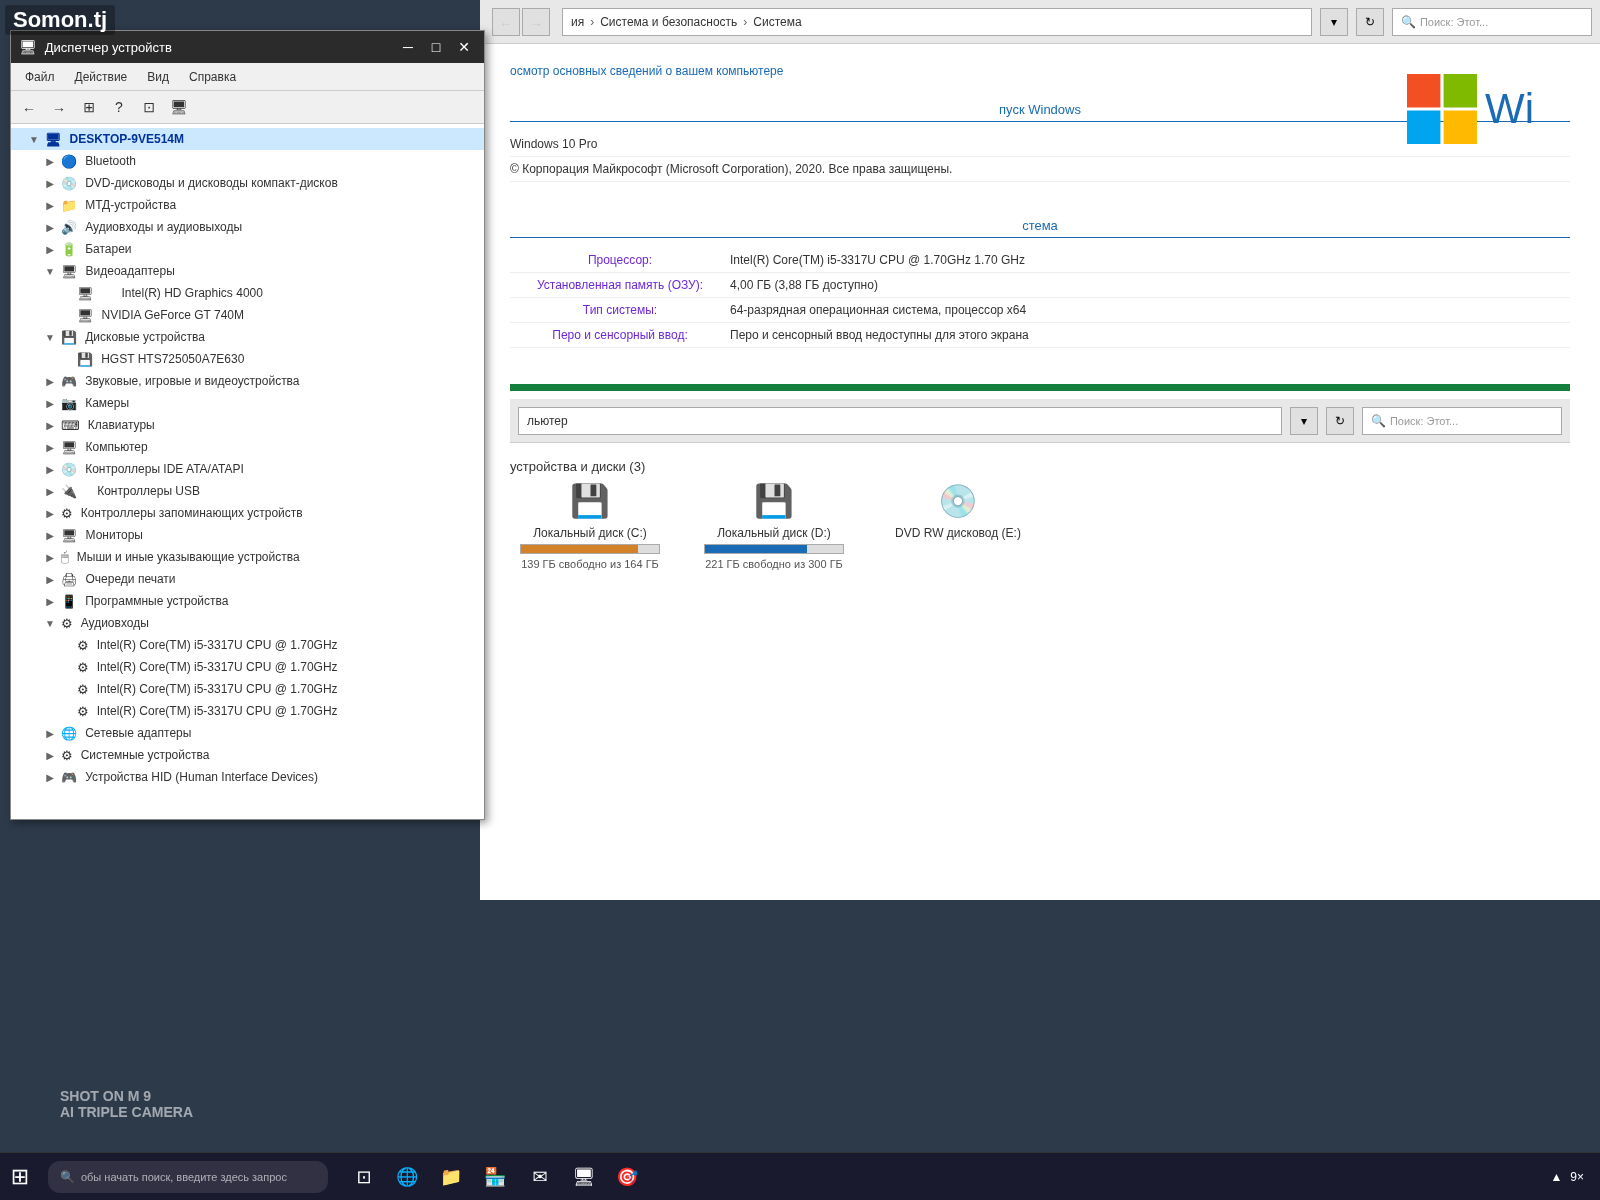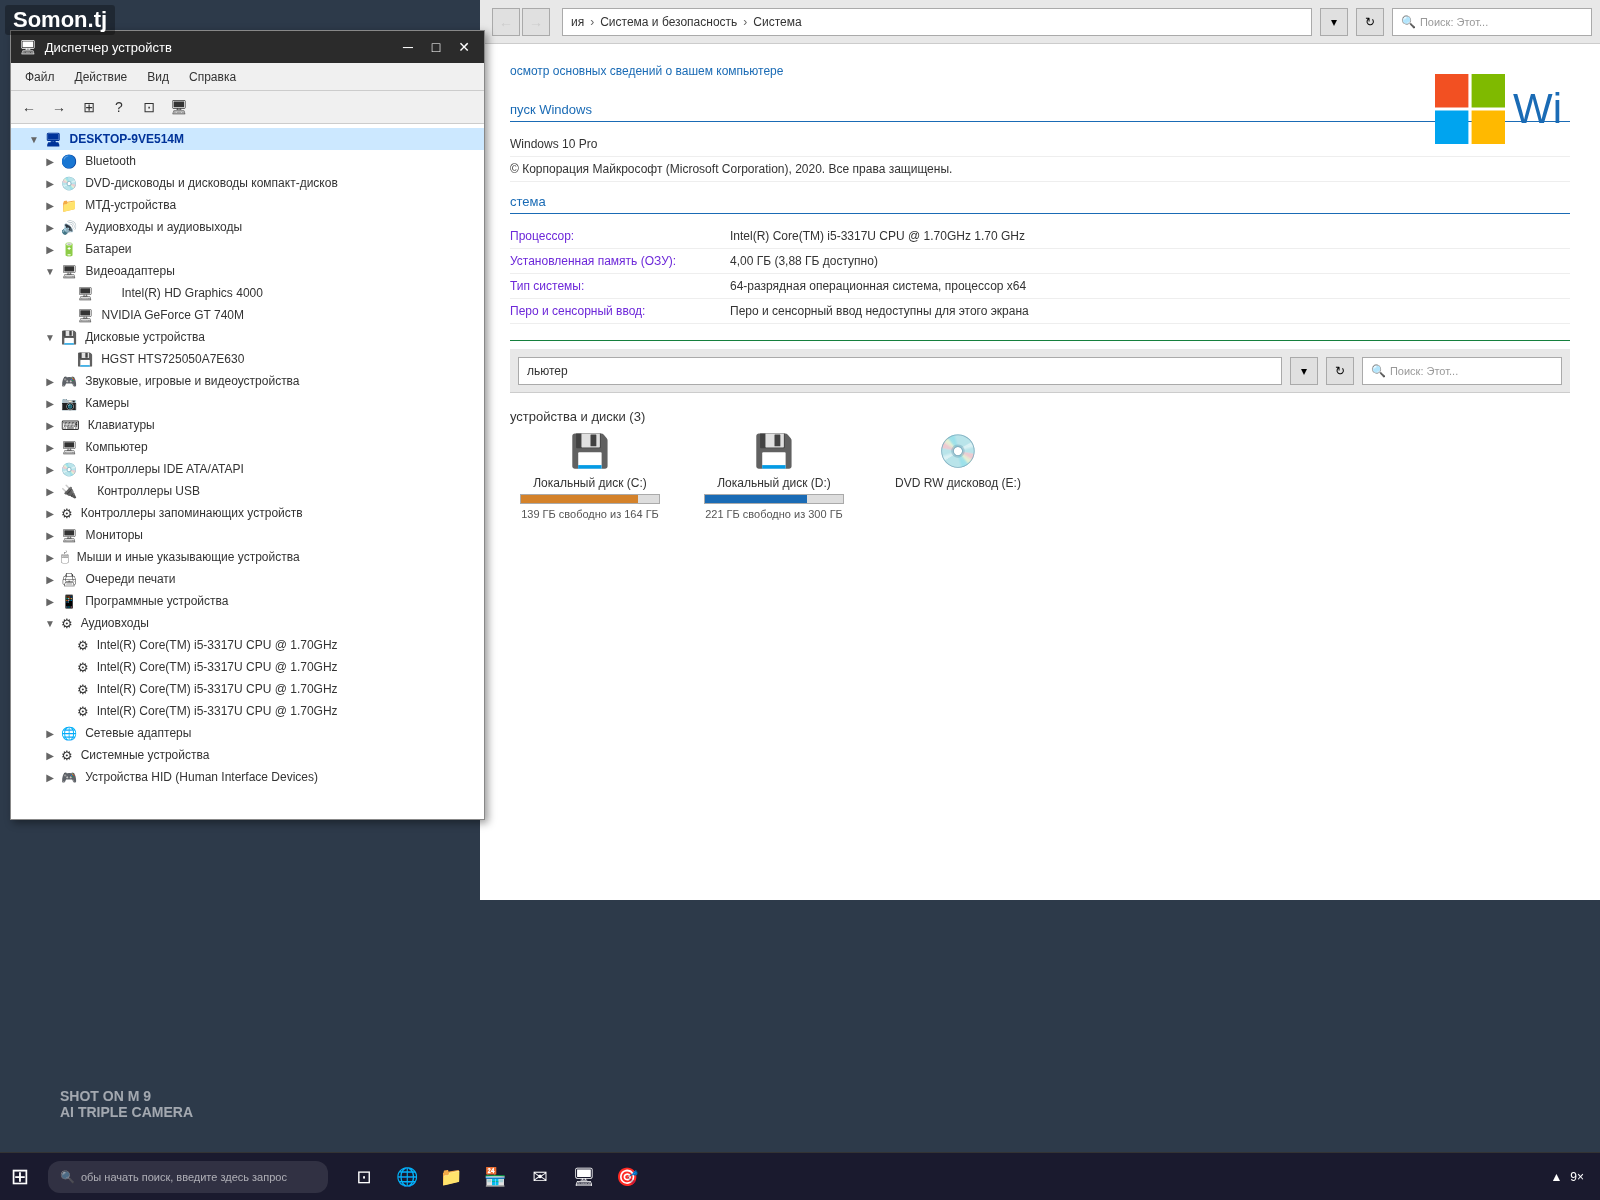--- a/index.html
+++ b/index.html
@@ -160,21 +160,22 @@
     }
 
     .section-title {
       font-size: 12px;
       color: #1a6bb5;
       margin-bottom: 24px;
       font-weight: normal;
     }
 
     .info-section {
-      margin-bottom: 12px;
+      margin-bottom: 36px;
+      text-align: center;
     }
 
     .info-section-header {
       font-size: 13px;
       color: #1a6bb5;
       border-bottom: 1px solid #1a6bb5;
       margin-bottom: 10px;
       padding-bottom: 4px;
     }
 
@@ -415,21 +416,21 @@
       border-radius: 3px;
     }
 
     .relative-section {
       position: relative;
     }
 
     .win-logo-float {
       position: absolute;
       top: 10px;
-      right: 8px;
+      right: 36px;
       display: flex;
       align-items: center;
       gap: 8px;
     }
 
     
   </style>
 </head>
 <body>
 
@@ -712,21 +713,21 @@
       <span class="info-value">64-разрядная операционная система, процессор x64</span>
     </div>
             <div class="info-row">
       <span class="info-label">Перо и сенсорный ввод:</span>
       <span class="info-value">Перо и сенсорный ввод недоступны для этого экрана</span>
     </div>
           </div>
       </div>
     </div>
 
-    <div style="margin-top: 16px; border-top: 1px solid #15803d; padding-top: 8px;">
+    <div style="margin-top: 16px; border-top: 7px solid #15803d; padding-top: 8px;">
       <div class="address-bar" style="margin-bottom:8px;">
         <div class="address-path">
           <span>льютер</span>
         </div>
         <div class="address-btn">▾</div>
         <div class="address-btn">↻</div>
         <div class="search-box">
           <span>🔍</span>
           <span style="margin-left:4px; font-size:11px; color:#999;">Поиск: Этот...</span>
         </div>

